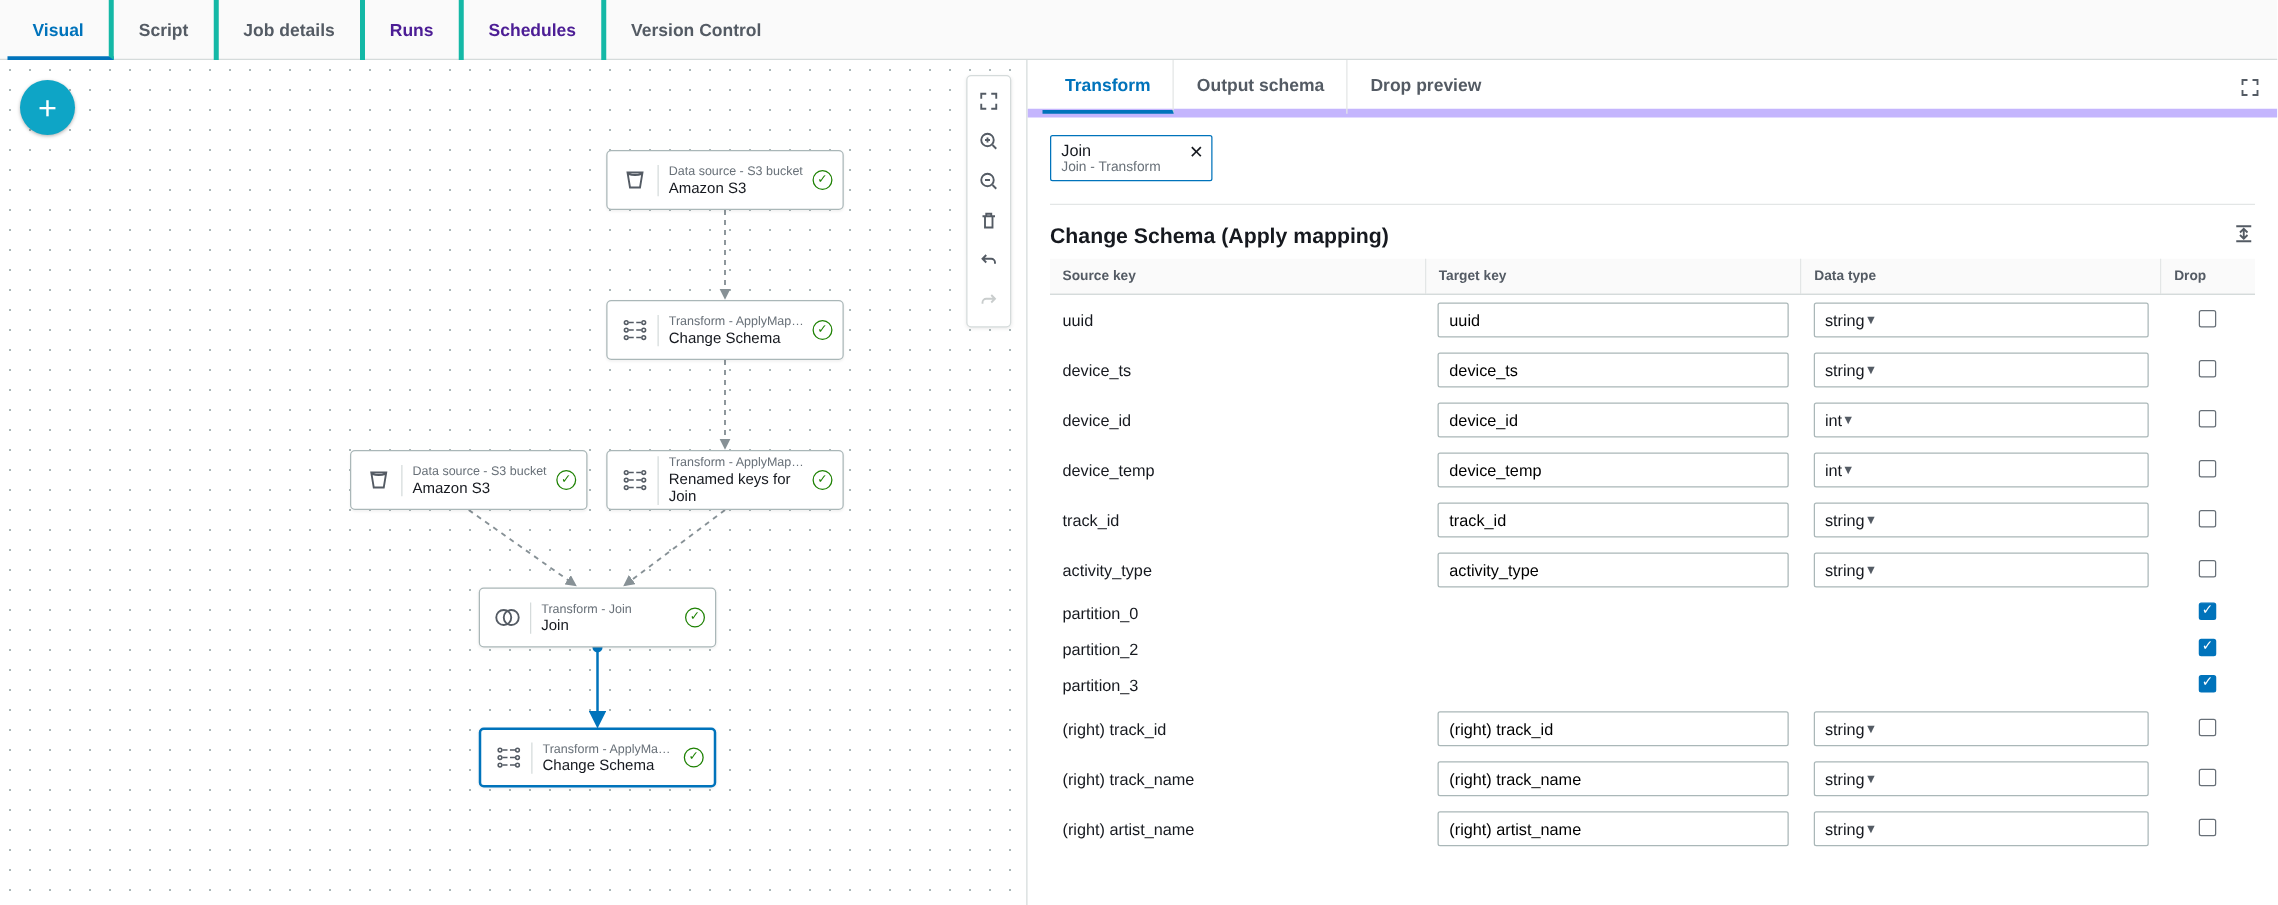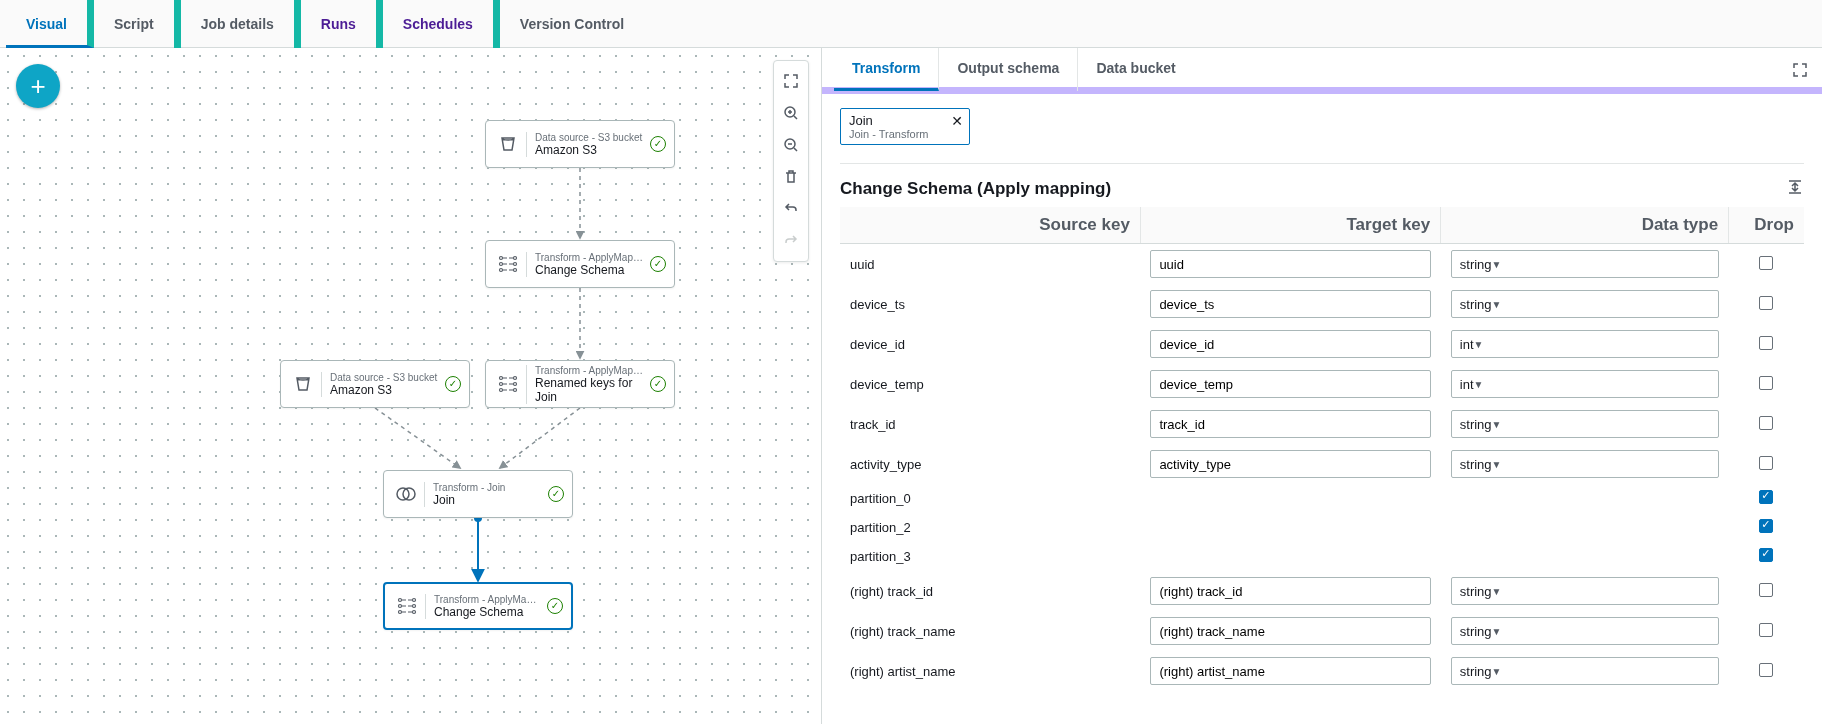--- a/index.html
+++ b/index.html
@@ -23,21 +23,21 @@
   }
   .top-tab {
     padding: 0 20px;
     height: 48px;
     display: flex;
     align-items: center;
     font-size: 14px;
     font-weight: 600;
     color: #545b64;
     cursor: pointer;
-    border-right: 7px solid #14b8a6;
+    border-right: 4px solid #14b8a6;
   }
   .top-tab.active { color: #0073bb; border-bottom: 3px solid #0073bb; padding-top:3px; }
   .top-tab.disabled { color: #4c1d95; cursor: default; }
   .top-tab .badge-new {
     font-size: 10px;
     font-weight: 700;
     color: #0073bb;
     margin-left: 6px;
   }
 
@@ -163,21 +163,21 @@
 
   .section-header {
     display:flex; align-items:center; justify-content:space-between;
     margin-bottom:8px;
   }
   .section-header h3 { font-size:17px; font-weight:700; }
   .section-header .icon-btn { cursor:pointer; color:#545b64; }
 
   .schema-table { width:100%; border-collapse:collapse; }
   .schema-table thead th {
-    text-align:right; font-size:17px; font-weight:600; color:#545b64;
+    text-align:left; font-size:11px; font-weight:600; color:#545b64;
     padding:8px 10px; border-bottom:1px solid #d5dbdb;
     background:#fafafa;
     margin-top:36px;
   }
   .schema-table thead th + th { border-left:1px solid #e3e6e6;}
   .schema-table tbody td {
     padding:6px 10px;
     font-size:13px; color:#16191f;
     vertical-align:middle;
   }
@@ -392,21 +392,21 @@
         <div class="name">Change Schema</div>
       </div>
       <div class="status"></div>
     </div>
   </div>
 
   <div class="right-panel">
     <div class="panel-tabs">
       <div class="panel-tab active">Transform</div>
       <div class="panel-tab">Output schema</div>
-      <div class="panel-tab" style="border-right:none">Data bucket</div>
+      <div class="panel-tab" style="border-right:none">Drop preview</div>
       <div class="panel-expand">
         <svg width="16" height="16" viewBox="0 0 16 16" fill="none" stroke="currentColor" stroke-width="1.5">
             <path d="M2 6V2h4M14 10v4h-4M10 2h4v4M6 14H2v-4"></path>
           </svg>
       </div>
     </div>
 
     <div class="panel-body">
       <div class="chip">
         <div>

